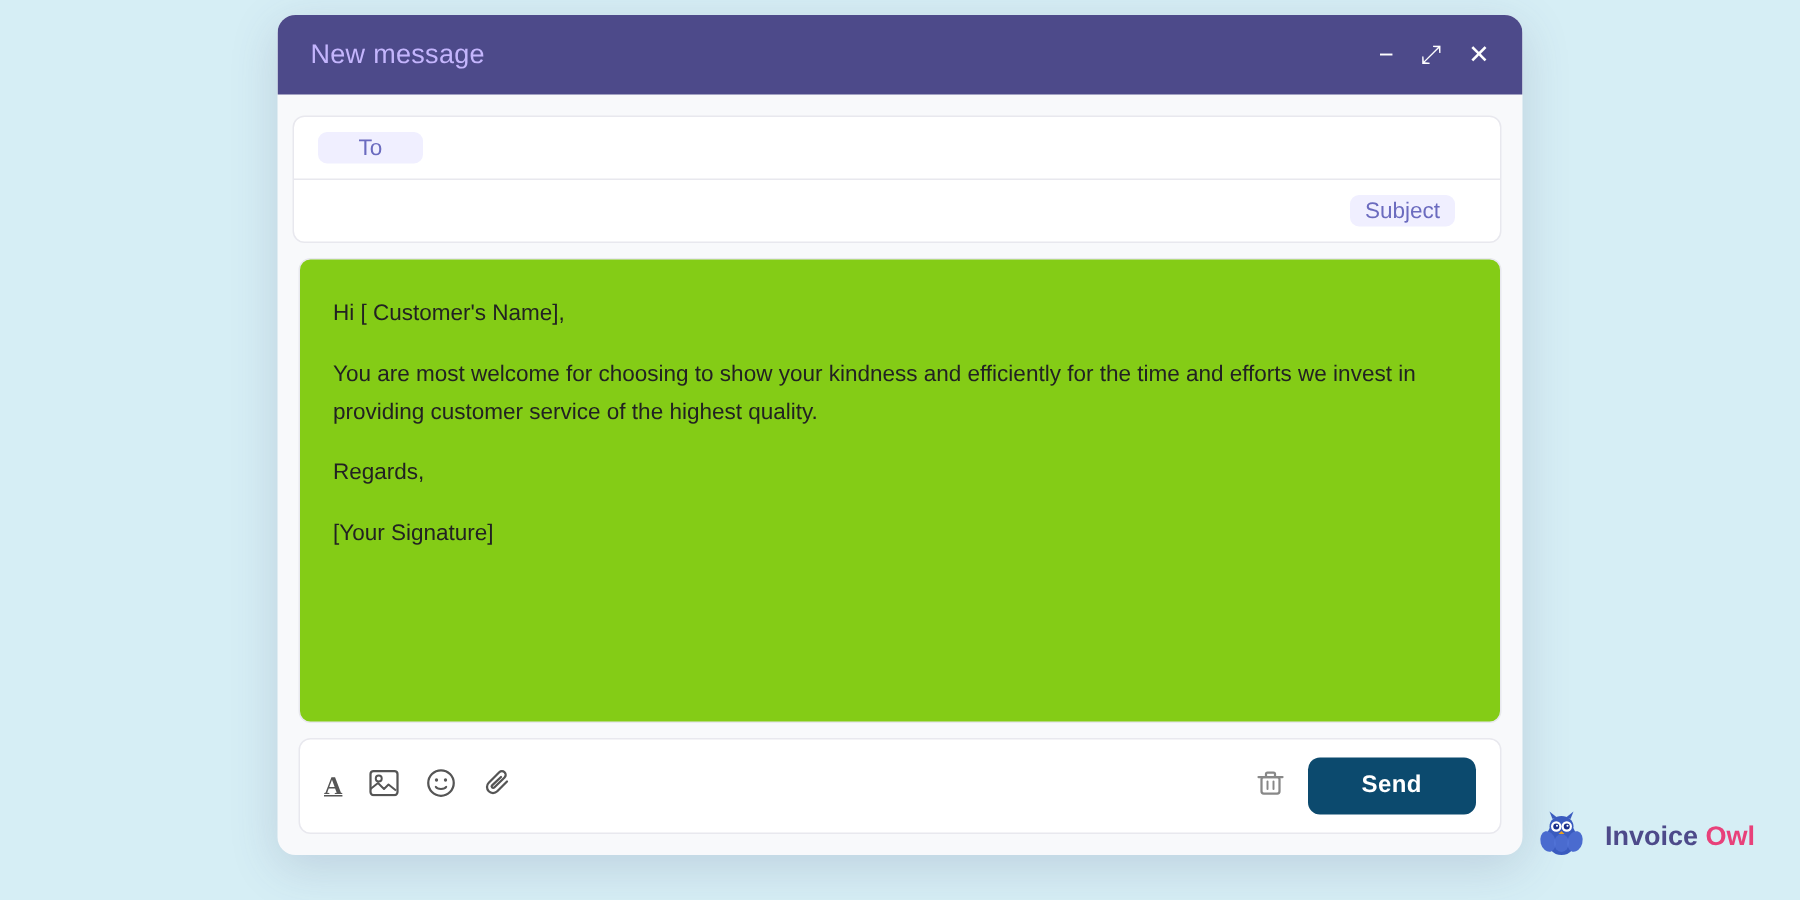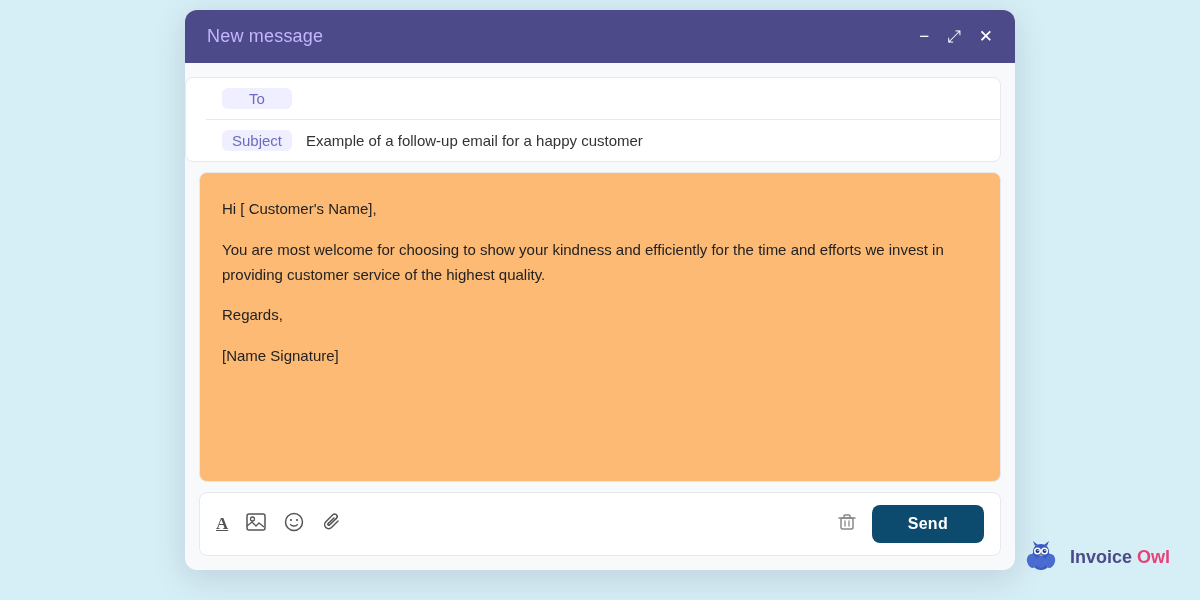--- a/index.html
+++ b/index.html
@@ -48,25 +48,24 @@
 
     .modal-header-icon {
       color: #fff;
       font-size: 17px;
       cursor: pointer;
       line-height: 1;
     }
 
     .modal-fields {
       background: #fff;
-      margin: 14px 14px 0 0;
+      margin: 14px 14px 0 10px;
       border-radius: 8px;
       overflow: hidden;
       border: 1px solid #e8e8ee;
-      padding-left: 20px;
     }
 
     .field-row {
       display: flex;
       align-items: center;
       padding: 10px 16px;
       border-bottom: 1px solid #e8e8ee;
     }
 
     .field-row:last-child {
@@ -86,21 +85,21 @@
       margin-right: 14px;
     }
 
     .field-value {
       font-size: 15px;
       color: #333;
       flex: 1;
     }
 
     .modal-body {
-      background: #fdba74;
+      background: #84cc16;
       margin: 10px 14px 0 14px;
       border-radius: 8px;
       padding: 24px 22px 34px 22px;
       border: 1px solid #e8e8ee;
       min-height: 310px;
     }
 
     .body-text {
       font-size: 15px;
       color: #222;
@@ -199,30 +198,29 @@
       <span class="modal-header-icon">✕</span>
     </div>
   </div>
 
   <div class="modal-fields">
     <div class="field-row">
       <span class="field-label">To</span>
     </div>
     <div class="field-row">
       <span class="field-label">Subject</span>
-      <span class="field-value">Example of a follow-up email for a happy customer</span>
     </div>
   </div>
 
   <div class="modal-body">
     <div class="body-text">
       <p>Hi [ Customer's Name],</p>
       <p>You are most welcome for choosing to show your kindness and efficiently for the time and efforts we invest in providing customer service of the highest quality.</p>
       <p>Regards,</p>
-      <p>[Name Signature]</p>
+      <p>[Your Signature]</p>
     </div>
   </div>
 
   <div class="modal-footer">
     <div class="footer-tools">
       <span class="tool-icon" style="font-family:serif;font-weight:bold;text-decoration:underline;font-size:17px;">A</span>
       <span class="tool-icon">
         <svg width="20" height="18" viewBox="0 0 20 18" fill="none" xmlns="http://www.w3.org/2000/svg">
           <rect x="1" y="1" width="18" height="16" rx="2" stroke="#555" stroke-width="1.5"></rect>
           <circle cx="6.5" cy="6" r="2" stroke="#555" stroke-width="1.3"></circle>

